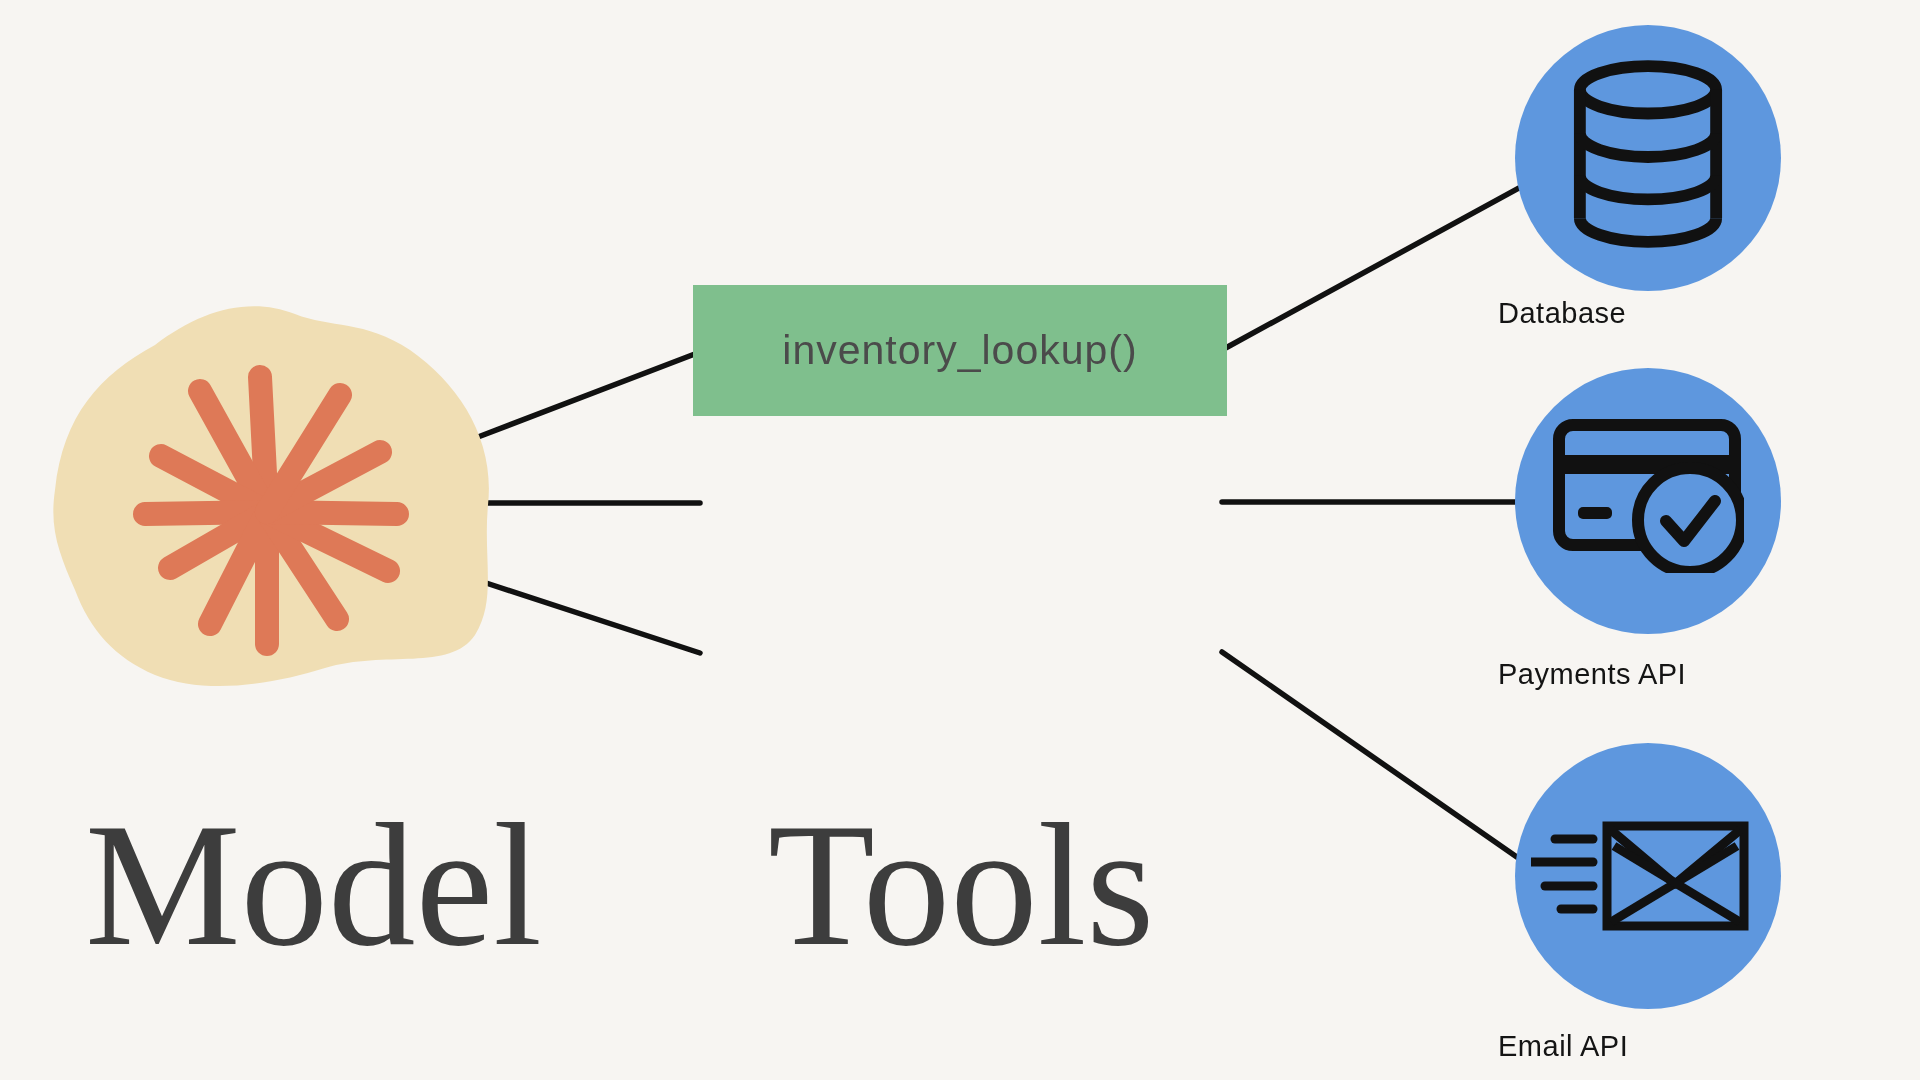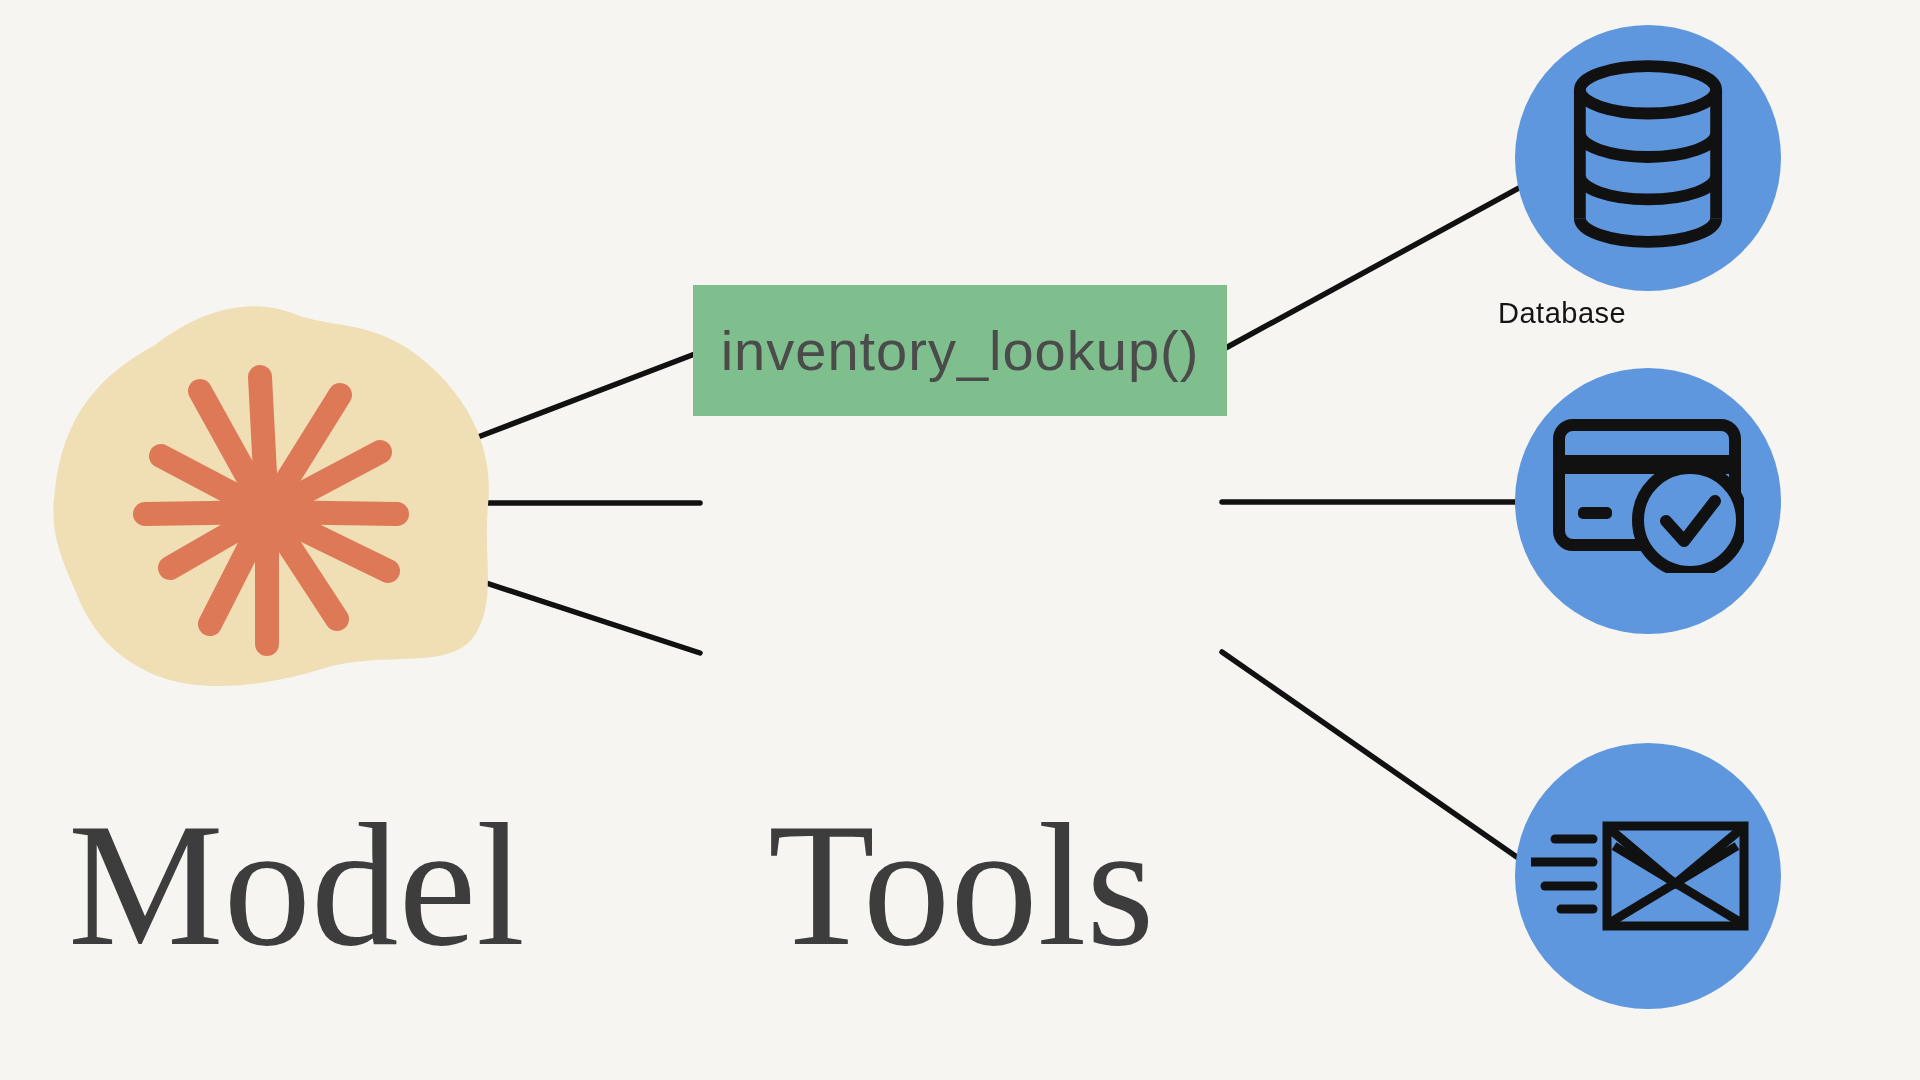--- a/index.html
+++ b/index.html
@@ -19,21 +19,21 @@
   
   .model-art{left:45px;top:300px;}
   .blob-fill{fill:var(--blob);}
   .star-ray{stroke:var(--star);stroke-width:24;stroke-linecap:round;}
   
   .func-box{
     position:absolute;left:693px;width:534px;height:131px;background:var(--green);
     display:flex;align-items:center;justify-content:center;
   }
   .func-box span{
-    font-size:56px;color:var(--box-text);letter-spacing:1px;white-space:nowrap;
+    font-size:41px;color:var(--box-text);letter-spacing:1px;white-space:nowrap;
   }
   .box-1{top:285px;} .box-2{top:435px;} .box-3{top:585px;}
   
   .service-circle{
     position:absolute;left:1515px;width:266px;height:266px;border-radius:50%;
     background:var(--blue);display:flex;align-items:center;justify-content:center;
   }
   .circle-1{top:25px;} .circle-2{top:368px;} .circle-3{top:743px;}
   .icon-stroke{stroke:var(--ink);fill:none;}
   .icon-fill{fill:var(--ink);}
@@ -41,21 +41,21 @@
   .service-label{
     position:absolute;left:1498px;width:300px;text-align:left;
     font-size:29px;color:var(--label);letter-spacing:0.5px;white-space:nowrap;
   }
   .label-1{top:297px;} .label-2{top:658px;} .label-3{top:1030px;}
   
   .heading{
     position:absolute;font-family:"Liberation Serif",serif;font-size:175px;
     line-height:1;color:var(--heading);white-space:nowrap;
   }
-  .heading-model{left:68px;top:798px;}
+  .heading-model{left:85px;top:798px;}
   .heading-tools{left:768px;top:798px;}
 </style>
 </head>
 <body>
 
 <div class="canvas">
 
   <svg class="connectors" viewBox="0 0 1920 1080" aria-hidden="true">
     <line class="connector" x1="478" y1="437" x2="700" y2="352"></line>
     <line class="connector" x1="464" y1="503" x2="700" y2="503"></line>
@@ -111,32 +111,34 @@
 
   <div class="service-circle circle-2">
     <svg width="192" height="155" viewBox="0 0 192 155" aria-hidden="true" style="margin-top:-12px;">
       <rect class="icon-stroke" x="7" y="7" width="176" height="120" rx="14" stroke-width="12"></rect>
       <rect class="icon-fill" x="7" y="37" width="176" height="19"></rect>
       <rect class="icon-fill" x="26" y="89" width="34" height="12" rx="5"></rect>
       <circle class="blue-fill" cx="138" cy="102" r="52" stroke="var(--ink)" stroke-width="12"></circle>
       <polyline class="icon-stroke" points="114,103 132,123 163,83" stroke-width="12" stroke-linecap="round" stroke-linejoin="round"></polyline>
     </svg>
   </div>
+  <div class="service-label label-2">Payments API</div>
 
   <div class="service-circle circle-3">
     <svg width="220" height="110" viewBox="0 0 220 110" aria-hidden="true" style="margin-left:-14px;">
       <rect class="icon-stroke" x="76" y="5" width="137" height="100" stroke-width="9"></rect>
       <path class="icon-stroke" d="M80,9 L144,63 L209,9" stroke-width="9" stroke-linejoin="round"></path>
       <path class="icon-stroke" d="M80,101 L206,25" stroke-width="9"></path>
       <path class="icon-stroke" d="M209,101 L83,25" stroke-width="9"></path>
       <g>
         <line class="icon-stroke" x1="24" y1="18" x2="62" y2="18" stroke-width="9" stroke-linecap="round"></line>
         <line class="icon-stroke" x1="1" y1="41" x2="62" y2="41" stroke-width="9" stroke-linecap="round"></line>
         <line class="icon-stroke" x1="14" y1="65" x2="62" y2="65" stroke-width="9" stroke-linecap="round"></line>
         <line class="icon-stroke" x1="30" y1="88" x2="62" y2="88" stroke-width="9" stroke-linecap="round"></line>
       </g>
     </svg>
   </div>
+  <div class="service-label label-3">Email API</div>
 
   <div class="heading heading-model">Model</div>
   <div class="heading heading-tools">Tools</div>
 
 </div>
 
 </body></html>

